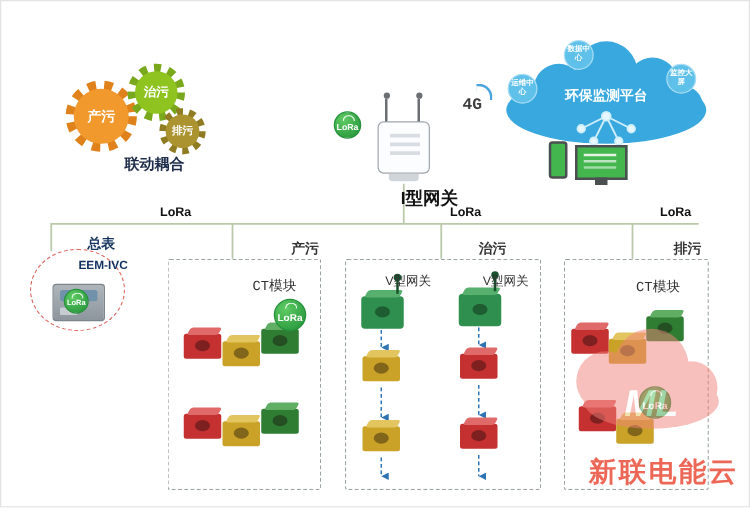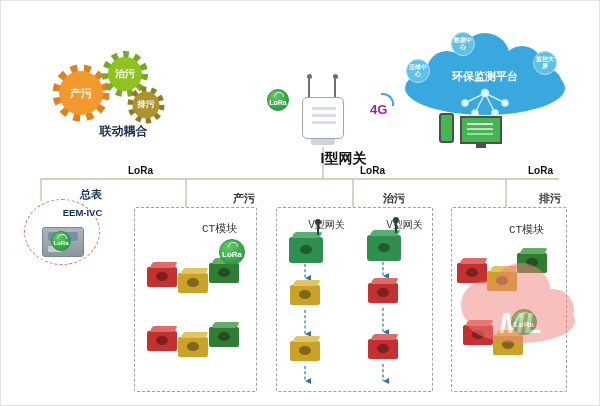--- a/index.html
+++ b/index.html
@@ -43,21 +43,21 @@
   .gateway .gbody{position:absolute;top:18px;left:2px;width:42px;height:42px;background:#fcfdfe;border:1.5px solid #9fa8ae;border-radius:5px;}
   .gateway .gbody::before{content:"";position:absolute;left:9px;top:9px;width:24px;height:3px;background:#d7dde2;box-shadow:0 7px 0 #d7dde2,0 14px 0 #d7dde2;}
   .gateway .gbase{position:absolute;top:60px;left:11px;width:24px;height:6px;background:#cfd5d9;border-radius:0 0 3px 3px;}
   .meter-dev{position:absolute;left:41px;top:226px;width:42px;height:30px;z-index:3;background:linear-gradient(#aeb6bc,#8d969c);border:1px solid #7b858d;border-radius:3px;}
   .meter-dev::before{content:"";position:absolute;left:5px;top:4px;right:5px;height:9px;background:#7292ac;border-radius:2px;}
   .meter-dev::after{content:"";position:absolute;left:5px;bottom:4px;width:14px;height:6px;background:#c7ccd0;border-radius:1px;}
   .phone{position:absolute;left:438px;top:112px;width:15px;height:30px;border:2px solid #4c4f52;border-radius:3px;background:#43b64e;z-index:4;}
   .monitor{position:absolute;left:459px;top:115px;width:42px;height:28px;border:2px solid #4c4f52;background:#43b64e;z-index:4;}
   .monitor::before{content:"";position:absolute;left:5px;top:5px;width:26px;height:2px;background:rgba(255,255,255,.85);box-shadow:0 5px 0 rgba(255,255,255,.65),0 10px 0 rgba(255,255,255,.5);}
   .monitor::after{content:"";position:absolute;left:14px;top:24px;width:10px;height:6px;background:#4c4f52;}
-  .fourg{position:absolute;left:369px;top:101px;z-index:4;font-size:13px;font-weight:bold;color:#a21caf;}
+  .fourg{position:absolute;left:369px;top:75px;z-index:4;font-size:13px;font-weight:bold;color:#404040;font-family:Liberation Mono, monospace;}
   .fourg::before{content:"";position:absolute;left:11px;top:-9px;width:11px;height:11px;border:2px solid #4aa3dc;border-bottom:none;border-left:none;border-radius:0 11px 0 0;}
   .cloud-badge{position:absolute;z-index:5;width:24px;height:24px;padding:2px;border-radius:50%;background:#5fc0e9;border:1px solid #a8ddf4;color:#fff;font-size:6px;line-height:1.15;font-weight:bold;display:flex;align-items:center;justify-content:center;text-align:center;}
   .platform-label{position:absolute;z-index:5;font-size:11px;font-weight:bold;color:#fff;white-space:nowrap;}
   .wm-text{position:absolute;left:470px;top:362px;z-index:6;font-size:22px;font-weight:bold;letter-spacing:2px;color:#e9422d;opacity:.8;pointer-events:none;white-space:nowrap;}
   .wm-cloud{position:absolute;left:432px;top:256px;z-index:6;opacity:.5;pointer-events:none;}
 </style>
 </head>
 <body>
 
 <div class="canvas">
@@ -133,21 +133,21 @@
   <div class="cloud-badge" style="left:450px;top:31px">数据中心</div>
   <div class="cloud-badge" style="left:405px;top:58px">运维中心</div>
   <div class="cloud-badge" style="left:532px;top:50px">监控大屏</div>
   <div class="phone"></div>
   <div class="monitor"></div>
 
   <span class="lbl bus-lora" style="left:86px;top:164px">LoRa</span>
   <span class="lbl bus-lora" style="left:318px;top:164px">LoRa</span>
   <span class="lbl bus-lora" style="left:486px;top:164px">LoRa</span>
 
-  <span class="lbl meter-title" style="left:38px;top:186px">总表</span>
+  <span class="lbl meter-title" style="left:28px;top:186px">总表</span>
   <div class="dashed-circle" style="left:23px;top:198px;width:76px;height:66px"></div>
   <span class="lbl cx meter-name" style="left:61px;top:206px">EEM-IVC</span>
   <div class="meter-dev"></div>
   <div class="lora-badge s20" style="left:50px;top:230px">
       <span>LoRa</span>
     </div>
 
   <div class="dashed-box" style="left:133px;top:206px;width:123px;height:185px"></div>
   <span class="lbl box-title" style="left:191px;top:190px">产污</span>
   <span class="lbl sub-label" style="left:160px;top:220px">CT模块</span>
@@ -190,14 +190,15 @@
 
   <svg class="wm-cloud" width="160" height="110">
     <g fill="#f2837b">
       <circle cx="52" cy="48" r="24"></circle>
       <circle cx="88" cy="36" r="30"></circle>
       <circle cx="120" cy="53" r="21"></circle>
       <ellipse cx="88" cy="64" rx="54" ry="22"></ellipse>
     </g>
     <text x="88" y="76" text-anchor="middle" font-size="30" font-style="italic" font-weight="bold" fill="#ffffff">ML</text>
   </svg>
+  <span class="wm-text">新联电能云</span>
 
 </div>
 
 </body></html>

